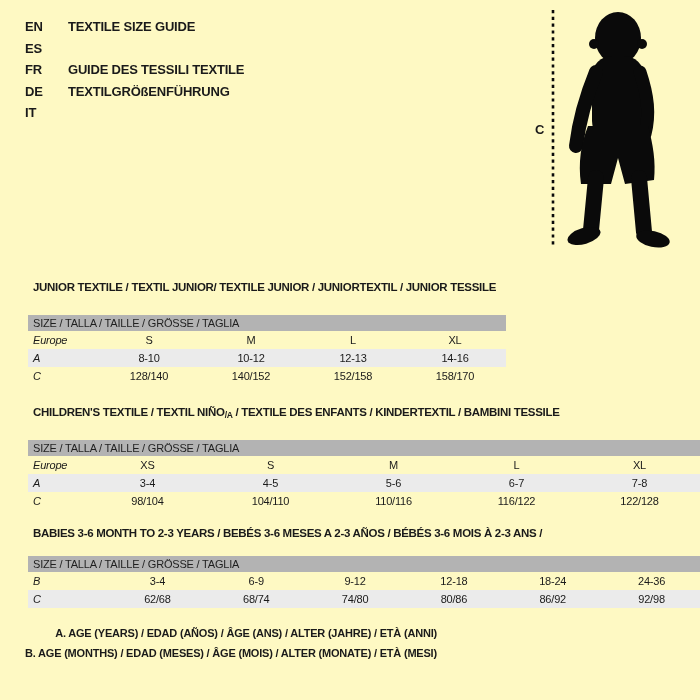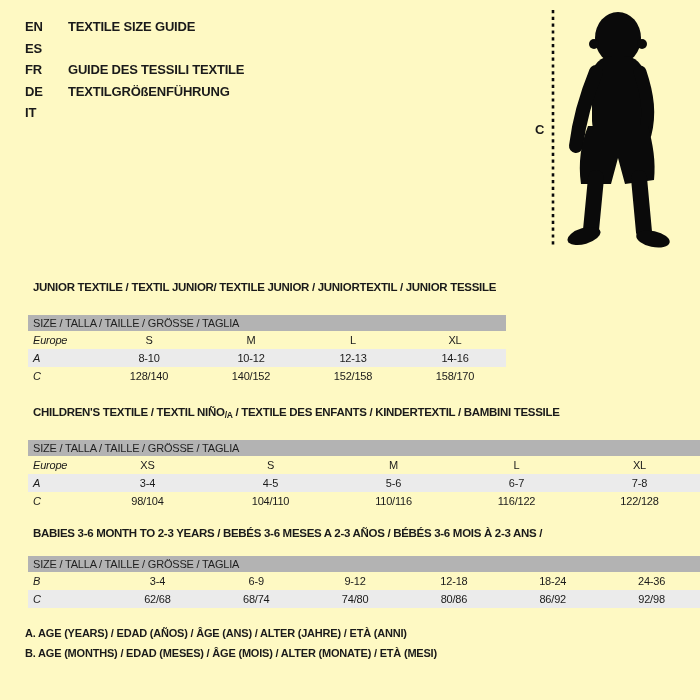--- a/index.html
+++ b/index.html
@@ -43,21 +43,21 @@
   .trow{display:flex;height:18px;align-items:center;}
   .trow.shaded{background:var(--row-shade);}
   .tlabel{padding-left:5px;flex:none;font-style:italic;}
   .tbl-1 .tlabel{width:70px;}
   .tbl-2 .tlabel{width:58px;}
   .tbl-3 .tlabel{width:80px;}
   .tcell{flex:1;text-align:center;}
 
   
   .footnotes{position:absolute;left:25px;top:624px;}
-  .footnote{font-size:11px;font-weight:700;line-height:19.5px;letter-spacing:-0.2px;white-space:nowrap;}
+  .footnote{font-size:11px;font-weight:700;line-height:19.5px;letter-spacing:-0.2px;white-space:nowrap;text-align:right;}
 </style>
 </head>
 <body>
 
 <div class="page">
 
   <div class="lang-list">
       <div class="lang-row">
         <span class="lang-code">EN</span>
         <span class="lang-label">TEXTILE SIZE GUIDE</span>

